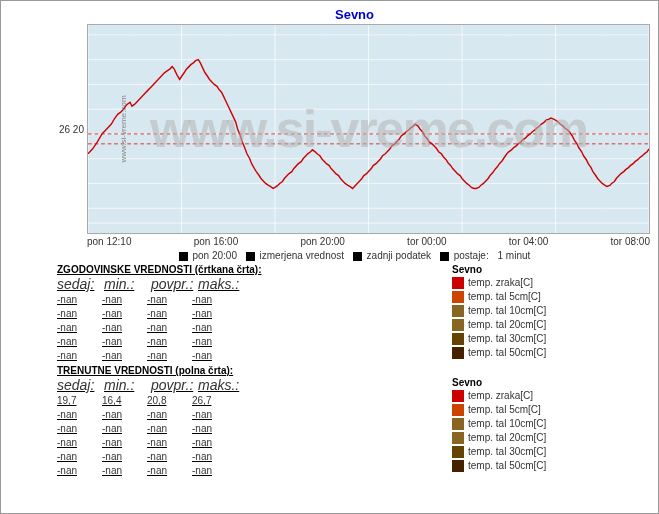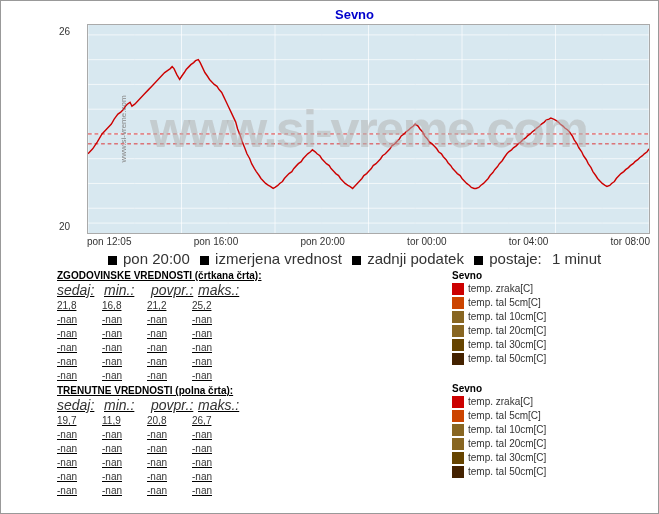--- a/index.html
+++ b/index.html
@@ -26,23 +26,23 @@
     }
     .chart-wrapper {
       display: flex;
       flex-direction: row;
       margin: 0 10px;
     }
     .yaxis-labels {
       width: 28px;
       height: 210px;
       display: flex;
-      flex-direction: column;
+      flex-direction: row;
       justify-content: space-between;
-      align-items: flex-start;
+      align-items: center;
       padding: 2px 3px 2px 0;
       font-size: 10px;
       color: #333;
     }
     .chart-inner {
       flex: 1;
       height: 210px;
       background: #0f172a;
       position: relative;
       border: 1px solid #aaa;
@@ -84,21 +84,21 @@
       justify-content: space-between;
       padding: 2px 0;
       font-size: 10px;
       color: #333;
     }
     .xaxis-labels span {
       text-align: center;
     }
     .legend-row {
       text-align: center;
-      font-size: 15px;
+      font-size: 10px;
       color: #333;
       padding: 1px 0;
     }
     .legend-row .legend-item {
       display: inline-block;
       margin: 0 3px;
     }
     .legend-square {
       display: inline-block;
       width: 9px;
@@ -270,21 +270,21 @@
           "></polyline>
 
         <polygon points="600,205 600,195 608,200" fill="#333"></polygon>
       </svg>
     </div>
   </div>
 
   <div class="xaxis-row">
     <div class="xaxis-spacer"></div>
     <div class="xaxis-labels">
-      <span>pon 12:05</span>
+      <span>pon 12:10</span>
       <span>pon 16:00</span>
       <span>pon 20:00</span>
       <span>tor 00:00</span>
       <span>tor 04:00</span>
       <span>tor 08:00</span>
     </div>
   </div>
 
   <div class="legend-row">
     <span class="legend-item">
@@ -313,26 +313,20 @@
 
     <div class="table-block">
       <div class="table-header">ZGODOVINSKE VREDNOSTI (črtkana črta):</div>
       <div class="table-subheader">
         <span>sedaj:</span>
         <span>min.:</span>
         <span>povpr.:</span>
         <span>maks.:</span>
       </div>
       <div class="table-row-data">
-        <span>21,8</span>
-        <span>16,8</span>
-        <span>21,2</span>
-        <span>25,2</span>
-      </div>
-      <div class="table-row-data">
         <span>-nan</span>
         <span>-nan</span>
         <span>-nan</span>
         <span>-nan</span>
       </div>
       <div class="table-row-data">
         <span>-nan</span>
         <span>-nan</span>
         <span>-nan</span>
         <span>-nan</span>
@@ -360,21 +354,21 @@
 
       <div class="table-header">TRENUTNE VREDNOSTI (polna črta):</div>
       <div class="table-subheader">
         <span>sedaj:</span>
         <span>min.:</span>
         <span>povpr.:</span>
         <span>maks.:</span>
       </div>
       <div class="table-row-data">
         <span>19,7</span>
-        <span>11,9</span>
+        <span>16,4</span>
         <span>20,8</span>
         <span>26,7</span>
       </div>
       <div class="table-row-data">
         <span>-nan</span>
         <span>-nan</span>
         <span>-nan</span>
         <span>-nan</span>
       </div>
       <div class="table-row-data">

